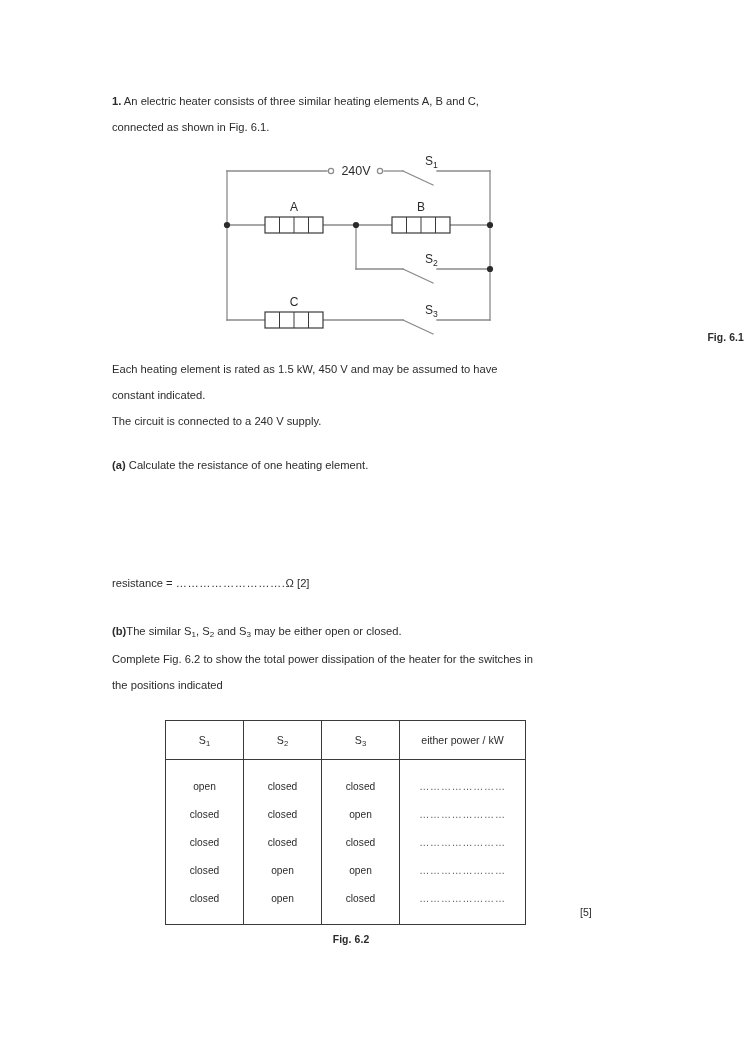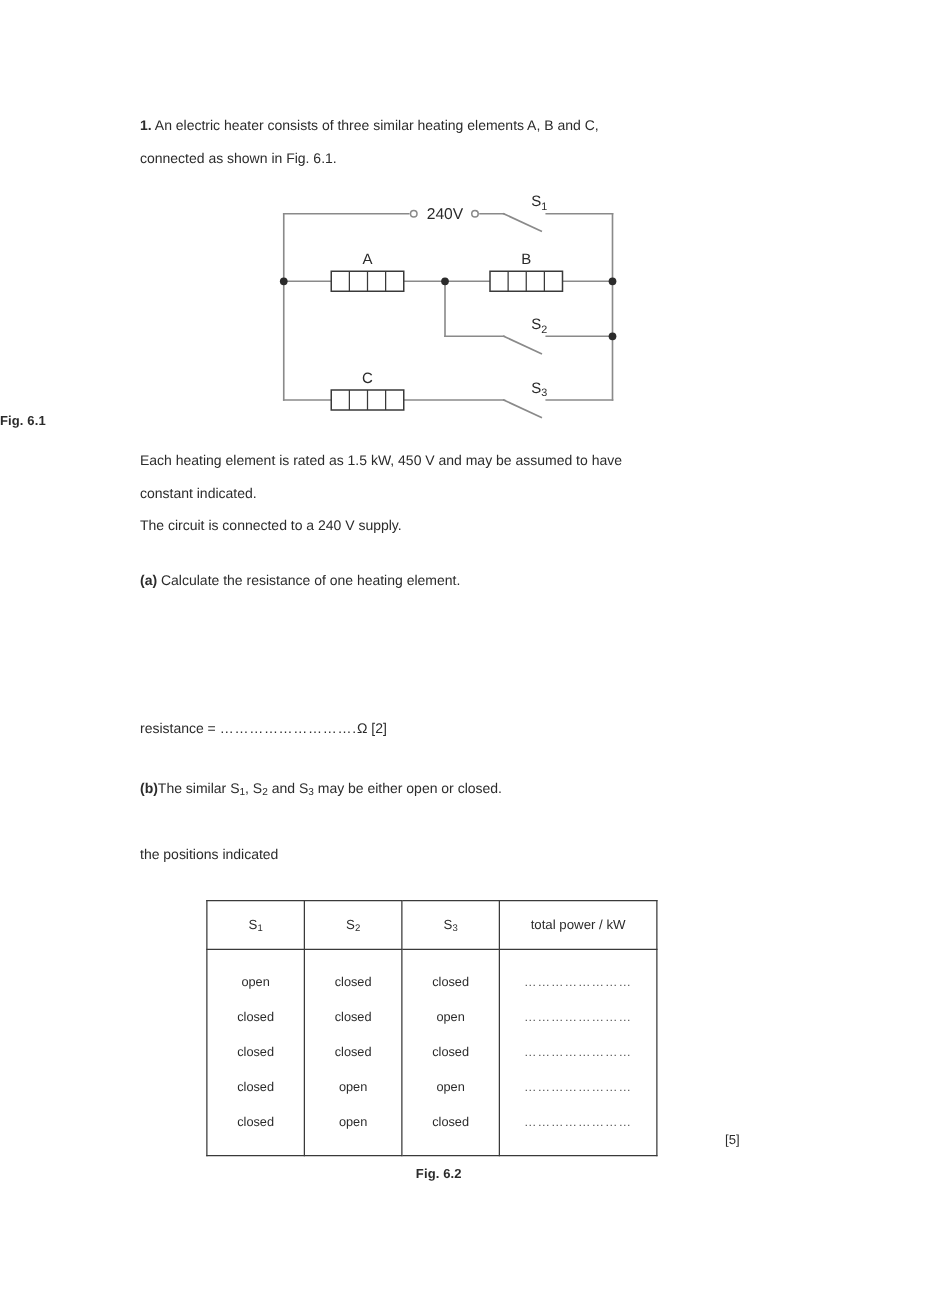--- a/index.html
+++ b/index.html
@@ -40,21 +40,21 @@
   .ans-line    { left: 112px; top: 570px; }
   .part-b      { left: 112px; top: 618px; }
 
   .figcap {
     position: absolute;
     font-size: 10.4px;
     font-weight: bold;
     color: #2b2b2b;
     letter-spacing: .1px;
   }
-  .figcap-1 { left: 0; top: 332px; width: 744px; text-align: left; }
+  .figcap-1 { left: 0; top: 332px; width: 744px; text-align: right; }
   .figcap-2 { left: 0; top: 934px; width: 606px; text-align: center; padding-left: 48px; }
 
   .marks {
     position: absolute;
     font-size: 10.5px;
     color: #2b2b2b;
   }
   .marks-b { left: 580px; top: 906px; }
 
   .dots { letter-spacing: .6px; }
@@ -229,39 +229,39 @@
     <span>Calculate the resistance of one heating element.</span>
   </div>
 
   <div class="para ans-line">
     <span>resistance = </span><span class="dots">……………………….</span><span>Ω</span>
     <span>[2]</span>
   </div>
 
   <div class="para part-b">
     <b>(b)</b><span>The similar S</span><sub>1</sub><span>, S</span><sub>2</sub><span> and S</span><sub>3</sub><span> may be either open or closed.</span><br>
-    <br>
+    <span>Complete Fig. 6.2 to show the total power dissipation of the heater for the switches in</span><br>
     <span>the positions indicated</span>
   </div>
 
   <div class="tbl-wrap">
     <table class="switches">
       <thead>
         <tr>
           <th class="col-s">
             <span>S</span><sub>1</sub>
           </th>
           <th class="col-s">
             <span>S</span><sub>2</sub>
           </th>
           <th class="col-s">
             <span>S</span><sub>3</sub>
           </th>
           <th class="col-p">
-            <span>total power / kW</span>
+            <span>either power / kW</span>
           </th>
         </tr>
       </thead>
       <tbody>
         <tr>
           <td>open</td>
           <td>closed</td>
           <td>closed</td>
           <td class="cell-dots">……………………</td>
         </tr>

